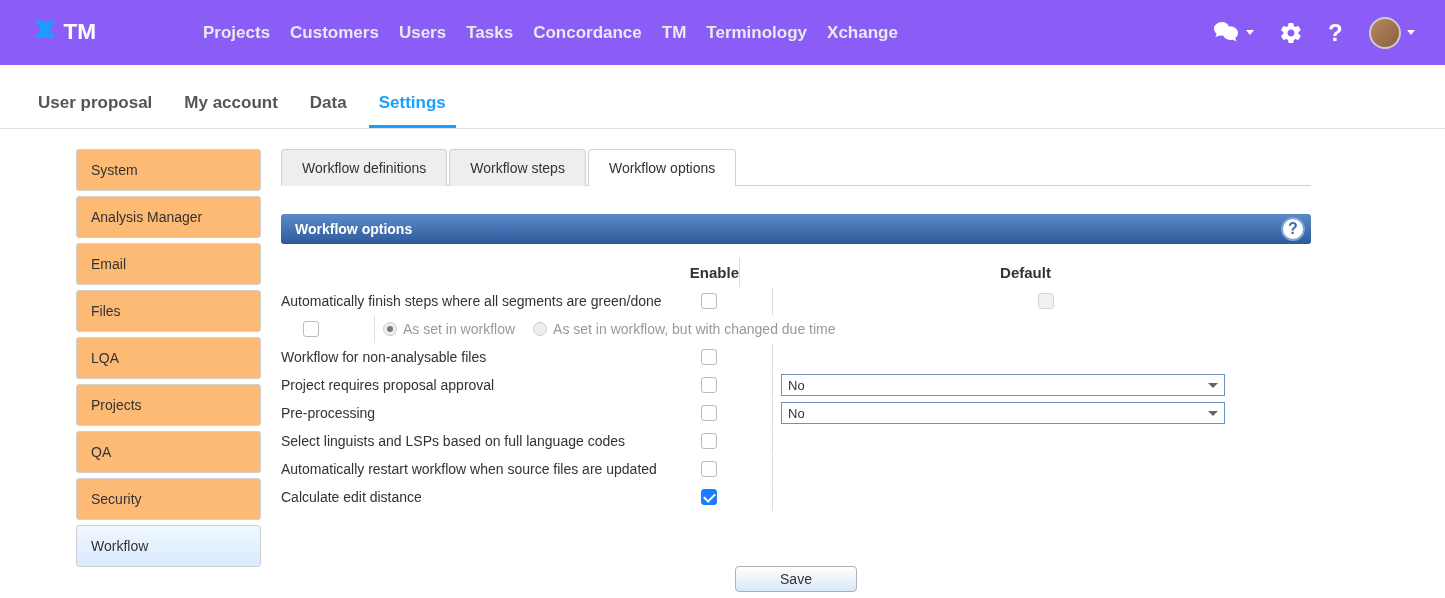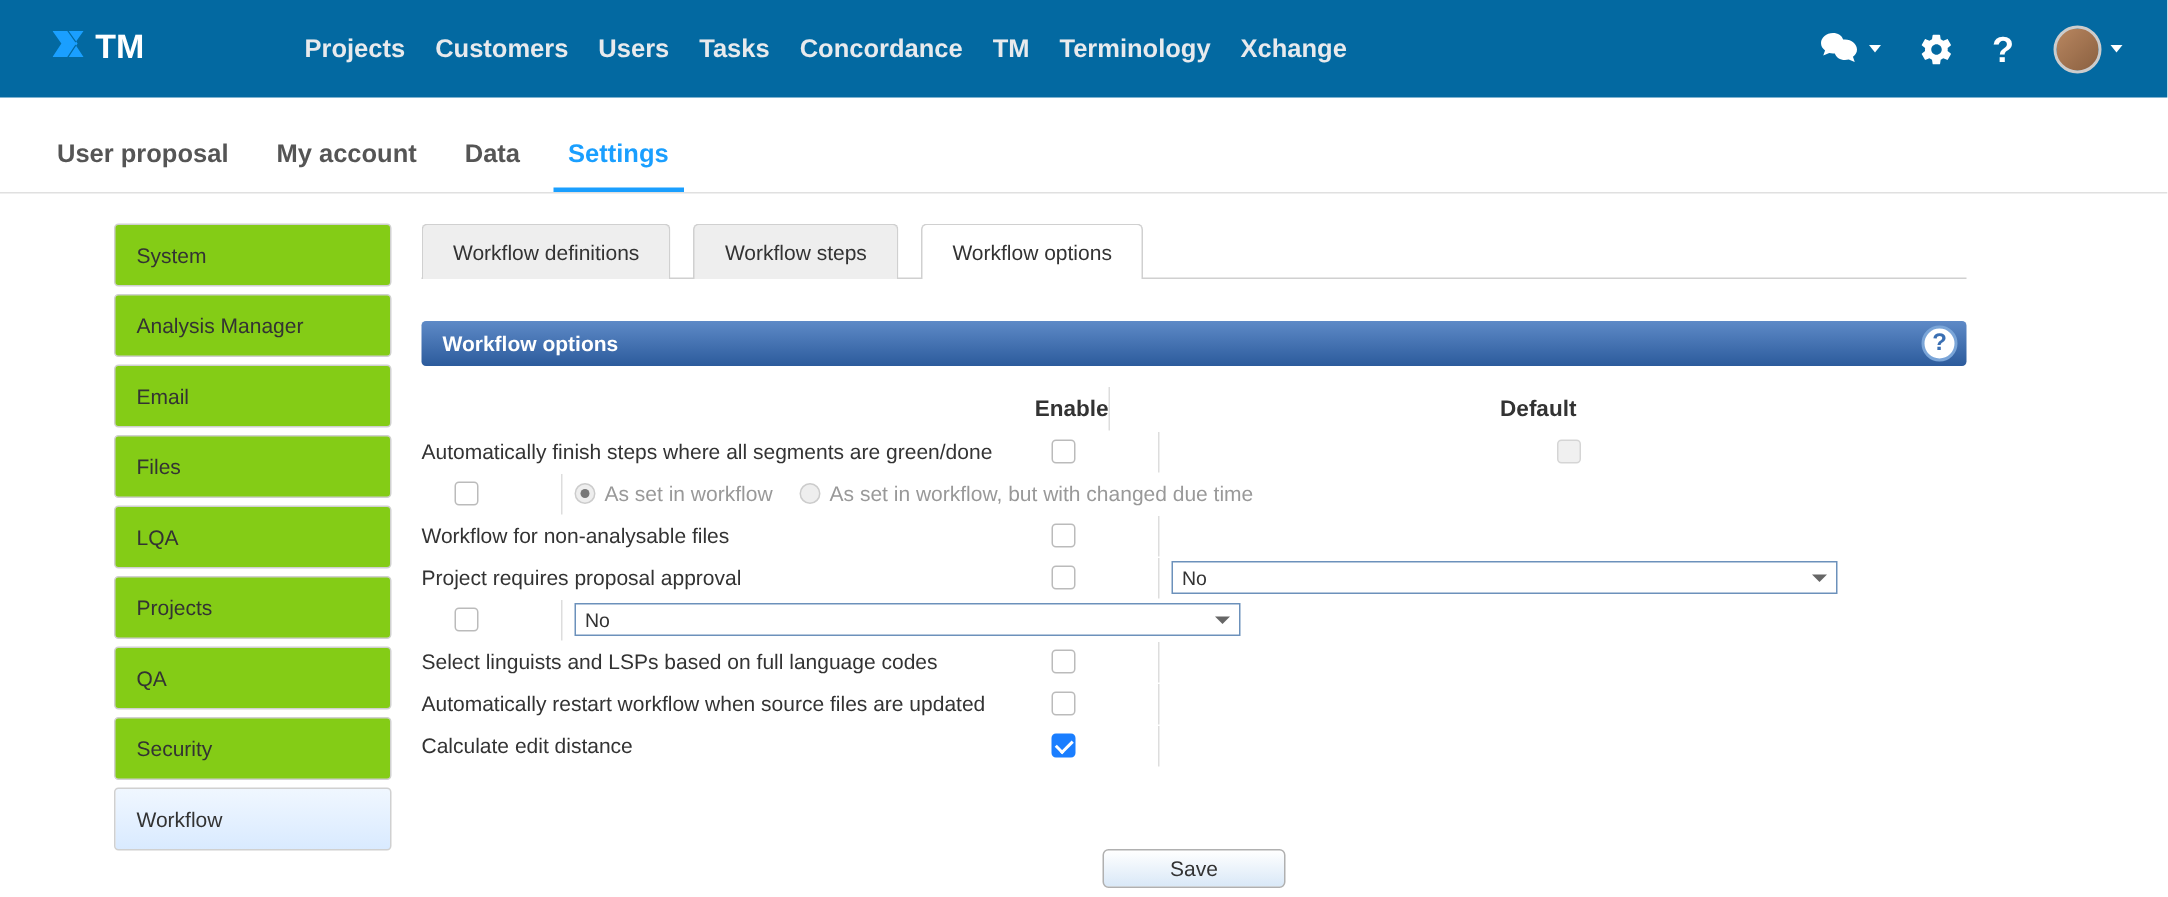--- a/index.html
+++ b/index.html
@@ -1,42 +1,42 @@
 <!DOCTYPE html>
 <html><head>
 <meta charset="utf-8">
 <style>
 * { margin: 0; padding: 0; box-sizing: border-box; font-family: Arial, Helvetica, sans-serif; }
 body { background: #fff; width: 1445px; }
 
 
-.topbar { background: #0369a1; height: 65px; display: flex; align-items: center; padding: 0 30px 0 35px; }
+.topbar { background: #8b5cf6; height: 65px; display: flex; align-items: center; padding: 0 30px 0 35px; }
 .logo { display: flex; align-items: center; margin-right: 40px; }
 .logo svg { width: 128px; height: 32px; }
 .topnav { display: flex; gap: 20px; }
 .topnav-item { color: #e8eaed; font-size: 17px; font-weight: 600; cursor: pointer; }
 .topbar-spacer { flex: 1; }
 .topbar-right { display: flex; align-items: center; gap: 25px; }
 .topbar-icon { color: #fff; cursor: pointer; display: flex; align-items: center; }
 .caret { width: 0; height: 0; border-left: 4px solid transparent; border-right: 4px solid transparent; border-top: 5px solid #fff; margin-left: 6px; }
 .avatar { width: 32px; height: 32px; border-radius: 50%; background: linear-gradient(135deg,#b88660,#8a6040); border: 2px solid #ccc; display: inline-block; }
 
 
 .subtabs { display: flex; padding: 18px 0 0 28px; border-bottom: 1px solid #e0e0e0; height: 64px; }
 .subtab { color: #555; font-size: 17px; font-weight: 600; padding: 10px 10px 18px; margin-right: 12px; cursor: pointer; }
 .subtab.active { color: #1a9fff; border-bottom: 3px solid #1a9fff; }
 
 
 .main { display: flex; padding: 20px 0 0 76px; }
 .sidebar { width: 185px; display: flex; flex-direction: column; gap: 5px; }
-.sidebar-item { border: 1px solid #d0d0d0; border-radius: 3px; padding: 12px 14px; color: #333; font-size: 14px; cursor: pointer; background: #84cc16; }
+.sidebar-item { border: 1px solid #d0d0d0; border-radius: 3px; padding: 12px 14px; color: #333; font-size: 14px; cursor: pointer; background: #fdba74; }
 .sidebar-item.active { background: linear-gradient(#f0f7ff, #d9eaff); }
 
 .content { flex: 1; padding-left: 20px; padding-right: 134px; }
-.tabs { display: flex; gap: 15px; margin-bottom: 0; }
+.tabs { display: flex; gap: 2px; margin-bottom: 0; }
 .tab { border: 1px solid #d0d0d0; border-bottom: none; border-radius: 4px 4px 0 0; padding: 10px 20px; font-size: 14px; color: #333; cursor: pointer; background: #eee; }
 .tab.active { background: #fff; position: relative; z-index: 2; }
 .tab-border { border-bottom: 1px solid #d0d0d0; margin-top: -1px; }
 
 .panel-heading { background: linear-gradient(#5e8ac7, #2c5b9c); color: #fff; font-weight: 700; font-size: 14px; padding: 7px 14px; border-radius: 3px; margin-top: 28px; position: relative; }
 .help-badge { position: absolute; right: 6px; top: 50%; transform: translateY(-50%); width: 24px; height: 24px; border-radius: 50%; background: #fff; border: 2px solid #7aa5d8; color: #3a6fb3; font-weight: 700; display: flex; align-items: center; justify-content: center; font-size: 16px; cursor: pointer; }
 
 .options-table { margin-top: 14px; }
 .options-header { display: flex; font-weight: 700; color: #333; font-size: 15px; }
 .col-label { width: 398px; text-align: left; padding: 6px 0; }
@@ -187,20 +187,21 @@
           </div>
         <div class="col-default-cell">
           <div class="dd">
             <span>No</span>
             <span class="dd-caret"></span>
           </div>
         </div>
       </div>
 
       <div class="options-row">
+        <div class="col-label">Pre-processing</div>
         <div class="col-enable">
             <span class="checkbox"></span>
           </div>
         <div class="col-default-cell">
           <div class="dd">
             <span>No</span>
             <span class="dd-caret"></span>
           </div>
         </div>
       </div>

